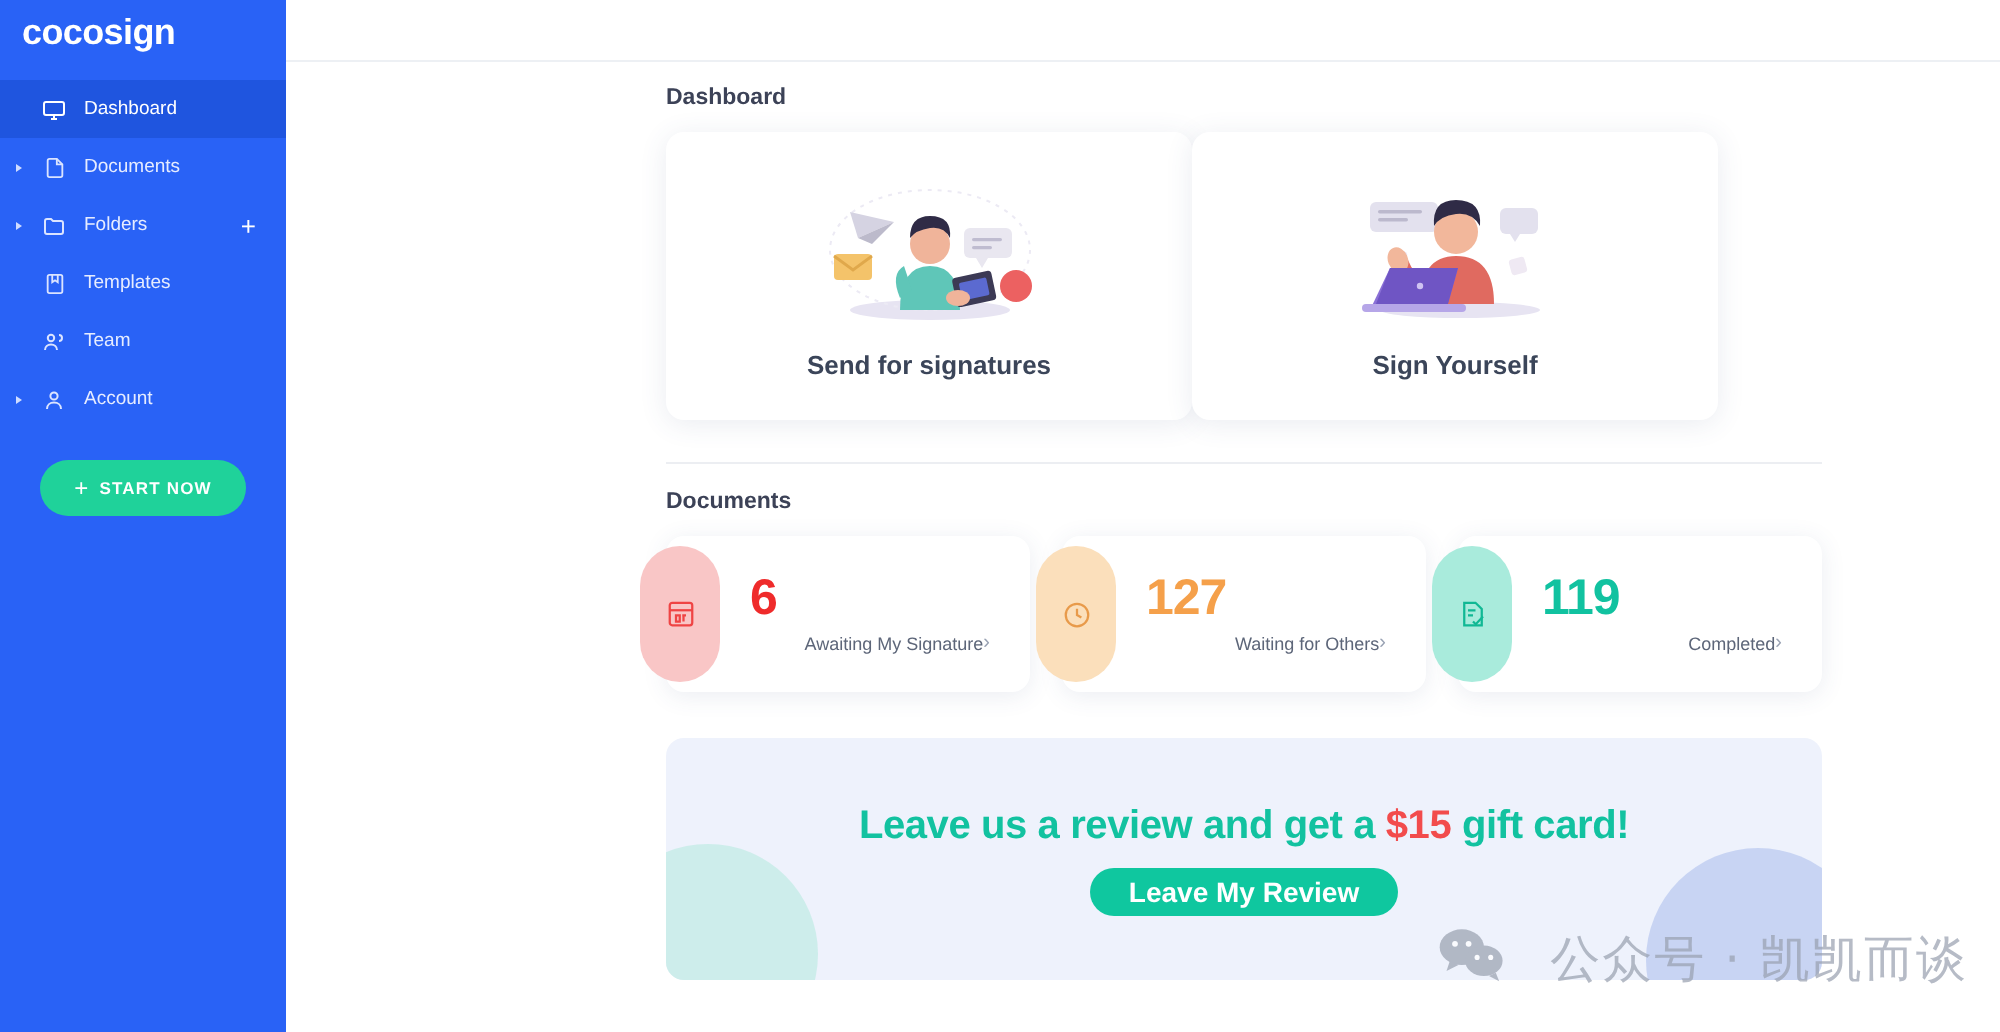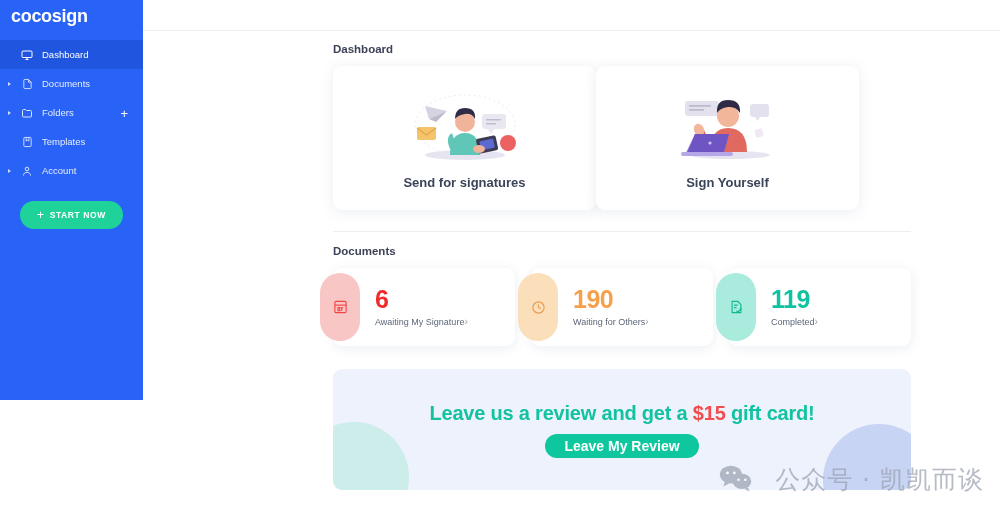--- a/index.html
+++ b/index.html
@@ -6,21 +6,21 @@
   html, body {
     width: 1000px; height: 516px;
     overflow: hidden;
     background: #ffffff;
     font-family: "Liberation Sans", sans-serif;
   }
   .app { position: relative; width: 1000px; height: 516px; display: flex; }
 
   
   .sidebar {
-    width: 143px; height: 400px;
+    width: 143px; height: 516px;
     background: #2962f6;
     flex: 0 0 143px;
     position: relative;
     color: #fff;
   }
   .brand {
     height: 33px;
     display: flex; align-items: center;
     padding-left: 11px;
   }
@@ -160,21 +160,21 @@
     display: flex; align-items: center; justify-content: center;
   }
   .stat-body { margin-left: 42px; padding-right: 6px; width: 100%; }
   .stat-num {
     font-size: 25px;
     font-weight: bold;
     line-height: 1.0;
     letter-spacing: -0.5px;
   }
   .stat-foot {
-    display: flex; align-items: center; justify-content: flex-start;
+    display: flex; align-items: center; justify-content: flex-end;
     margin-top: 5px;
     padding-right: 14px;
   }
   .stat-label { font-size: 9px; color: #5d6679; }
   .stat-chev { font-size: 10px; color: #9aa3b4; line-height: 1; }
 
   
   .banner {
     position: relative;
     margin-top: 23px;
@@ -297,20 +297,30 @@
         <span class="nav-ico">
           <svg width="11" height="12" viewBox="0 0 24 24" fill="none" stroke="#dbe4ff" stroke-width="2">
             <rect x="4" y="2" width="16" height="20" rx="2"></rect>
               <path d="M9 2v8l3-2 3 2V2"></path>
           </svg>
         </span>
         <span class="nav-label">Templates</span>
       </div>
 
 
+      <div class="nav-item">
+        <span class="nav-ico">
+          <svg width="12" height="12" viewBox="0 0 24 24" fill="none" stroke="#dbe4ff" stroke-width="2">
+            <circle cx="9" cy="8" r="3.2"></circle>
+              <path d="M3 20c0-3.4 2.7-5.5 6-5.5s6 2.1 6 5.5"></path>
+              <path d="M17 11a3 3 0 1 0 0-6"></path>
+          </svg>
+        </span>
+        <span class="nav-label">Team</span>
+      </div>
 
       <div class="nav-item">
         <span class="nav-caret"></span>
         <span class="nav-ico">
           <svg width="12" height="12" viewBox="0 0 24 24" fill="none" stroke="#dbe4ff" stroke-width="2">
             <circle cx="12" cy="8" r="3.6"></circle>
               <path d="M5 21c0-3.9 3.1-6.4 7-6.4s7 2.5 7 6.4"></path>
           </svg>
         </span>
         <span class="nav-label">Account</span>
@@ -414,21 +424,21 @@
           </div>
 
           <div class="stat-card">
             <div class="stat-pill" style="background:#fbdfbb">
               <svg width="15" height="15" viewBox="0 0 24 24" fill="none" stroke="#e89a4a" stroke-width="1.8">
                 <circle cx="12" cy="12" r="9"></circle>
                   <path d="M12 7v5l3.5 2"></path>
               </svg>
             </div>
             <div class="stat-body">
-              <div class="stat-num" style="color:#f5a04a">190</div>
+              <div class="stat-num" style="color:#f5a04a">127</div>
               <div class="stat-foot">
                 <span class="stat-label">Waiting for Others</span>
                 <span class="stat-chev">›</span>
               </div>
             </div>
           </div>
 
           <div class="stat-card">
             <div class="stat-pill" style="background:#a9ebdc">
               <svg width="15" height="16" viewBox="0 0 24 24" fill="none" stroke="#10b894" stroke-width="1.8">

